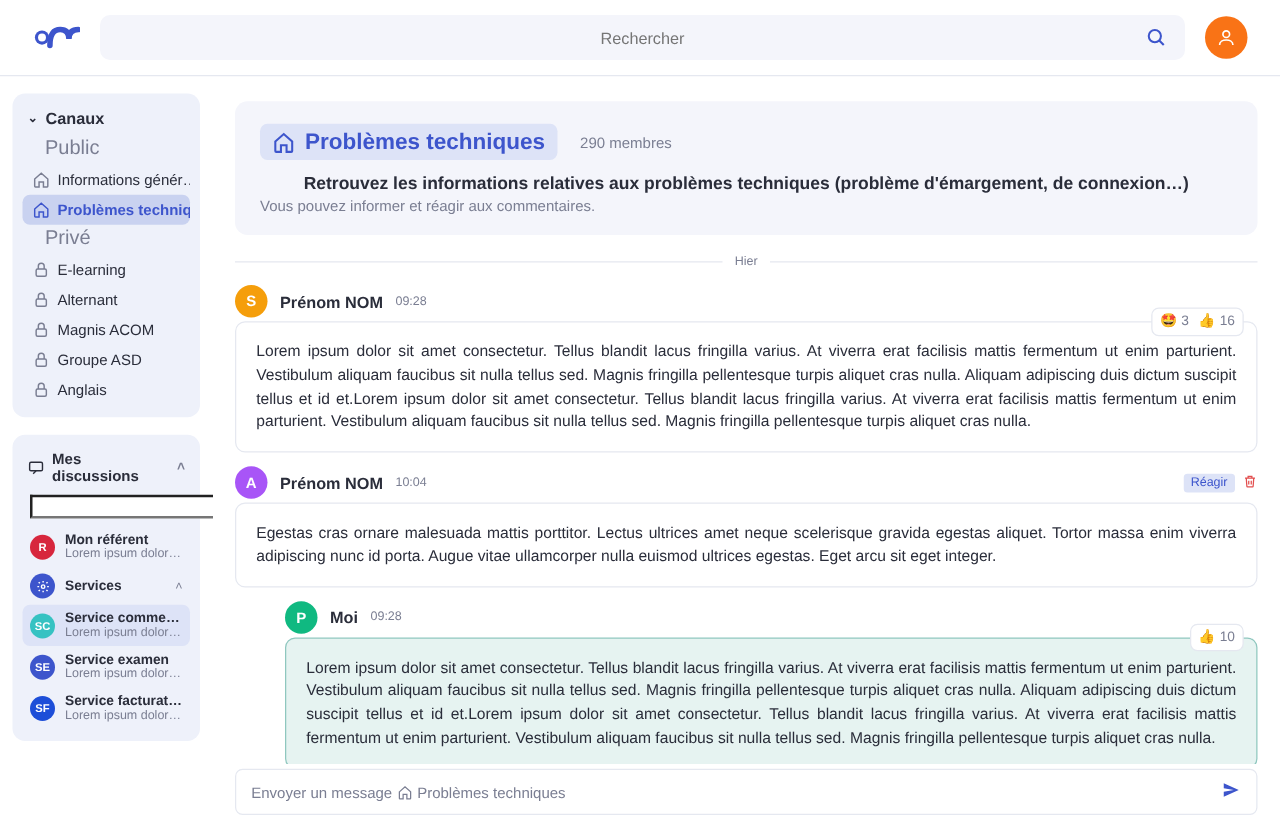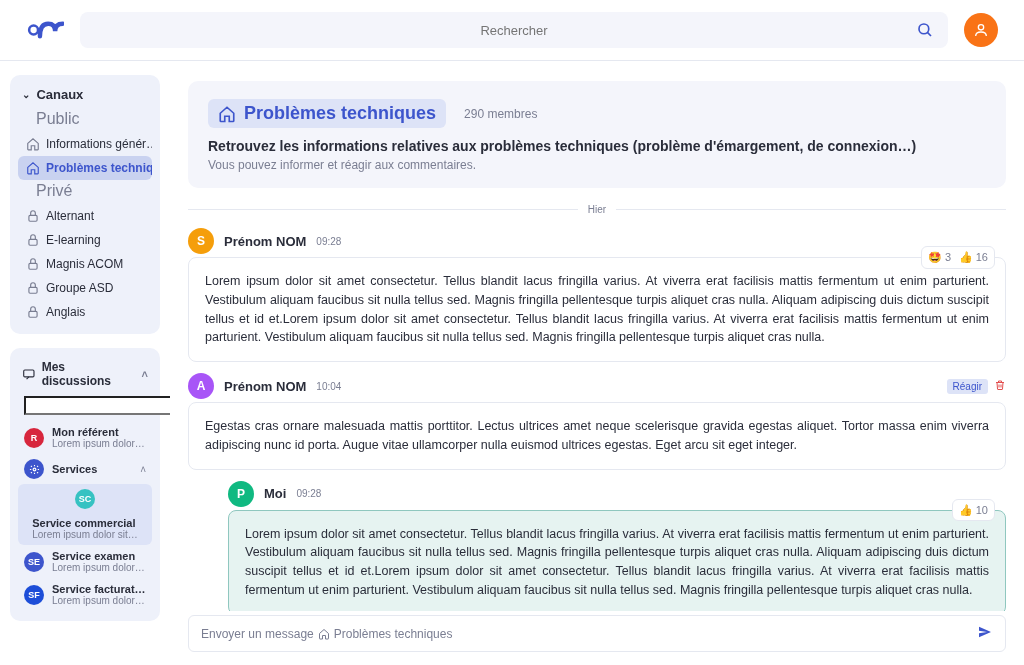--- a/index.html
+++ b/index.html
@@ -103,21 +103,21 @@
     background: var(--highlight-strong);
     color: var(--primary);
     font-weight:600;
   }
   .nav-item.active svg { color: var(--primary); }
   .disc-search { padding: 2px 6px 6px; }
   .disc-item {
     display:flex; align-items:center; gap:8px;
     padding: 5px 6px; border-radius:6px; cursor:pointer;
   }
-  .disc-item.hl { background: var(--highlight); flex-direction: column; }
+  .disc-item.hl { background: var(--highlight); }
   .disc-av {
     width:20px; height:20px; border-radius:50%;
     font-size:9px; font-weight:700; color:#fff;
     display:flex; align-items:center; justify-content:center;
     flex-shrink:0;
   }
   .disc-txt { overflow:hidden; }
   .disc-title { font-size:11px; font-weight:600; white-space:nowrap; overflow:hidden; text-overflow:ellipsis;}
   .disc-sub { font-size:10px; color:var(--muted); white-space:nowrap; overflow:hidden; text-overflow:ellipsis;}
   .disc-item .chev { margin-left:auto; font-size:10px; color:var(--muted);}
@@ -137,21 +137,21 @@
   .ch-top { display:flex; align-items:center; gap:18px; margin-bottom:10px;}
   .ch-badge {
     display:flex; align-items:center; gap:8px;
     background: var(--highlight);
     border-radius:6px;
     padding: 4px 10px;
     color: var(--primary);
     font-weight:700; font-size:18px;
   }
   .ch-members { color:var(--muted); font-size:12px;}
-  .ch-title { font-weight:700; font-size:14px; margin-bottom:4px;}
+  .ch-title { font-weight:700; font-size:14px; margin-bottom:4px;text-align:center;}
   .ch-desc { color:var(--muted); font-size:12px;}
 
   .feed {
     flex:1;
     overflow-y:auto;
     padding-top: 8px;
   }
   .divider {
     display:flex; align-items:center; gap:10px;
     margin: 8px 0 10px;
@@ -269,28 +269,28 @@
         <span>Problèmes techniqu…</span>
       </div>
 
       <div class="sp-sub">Privé</div>
 
       <div class="nav-item">
         <svg viewBox="0 0 24 24" fill="none" stroke="currentColor" stroke-width="2">
             <rect x="5" y="11" width="14" height="10" rx="2"></rect>
             <path d="M8 11V7a4 4 0 118 0v4"></path>
           </svg>
-        <span>Alternant</span>
+        <span>E-learning</span>
       </div>
       <div class="nav-item">
         <svg viewBox="0 0 24 24" fill="none" stroke="currentColor" stroke-width="2">
             <rect x="5" y="11" width="14" height="10" rx="2"></rect>
             <path d="M8 11V7a4 4 0 118 0v4"></path>
           </svg>
-        <span>E-learning</span>
+        <span>Alternant</span>
       </div>
       <div class="nav-item">
         <svg viewBox="0 0 24 24" fill="none" stroke="currentColor" stroke-width="2">
             <rect x="5" y="11" width="14" height="10" rx="2"></rect>
             <path d="M8 11V7a4 4 0 118 0v4"></path>
           </svg>
         <span>Magnis ACOM</span>
       </div>
       <div class="nav-item">
         <svg viewBox="0 0 24 24" fill="none" stroke="currentColor" stroke-width="2">

